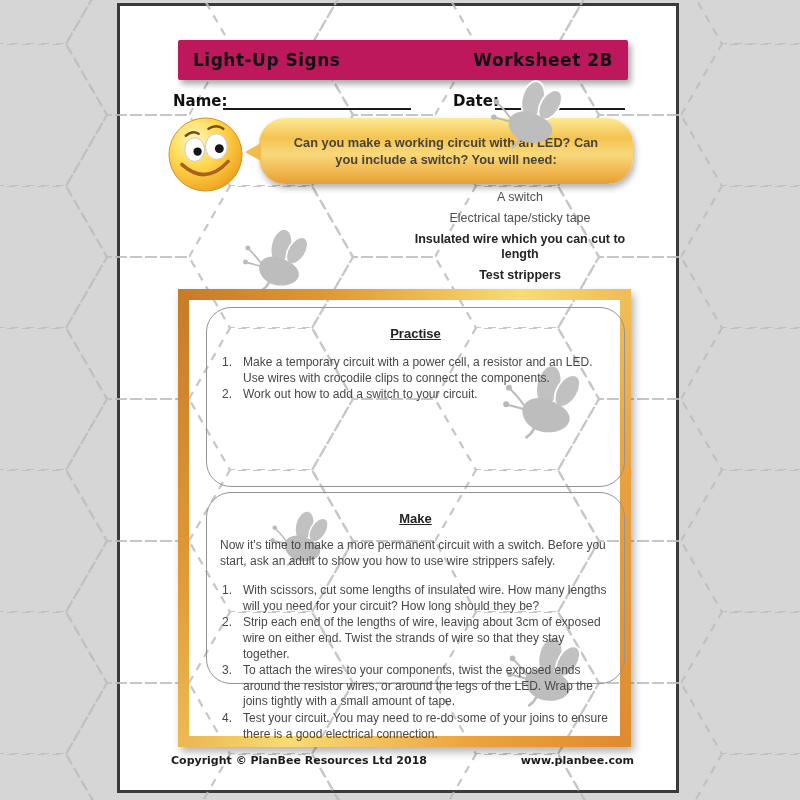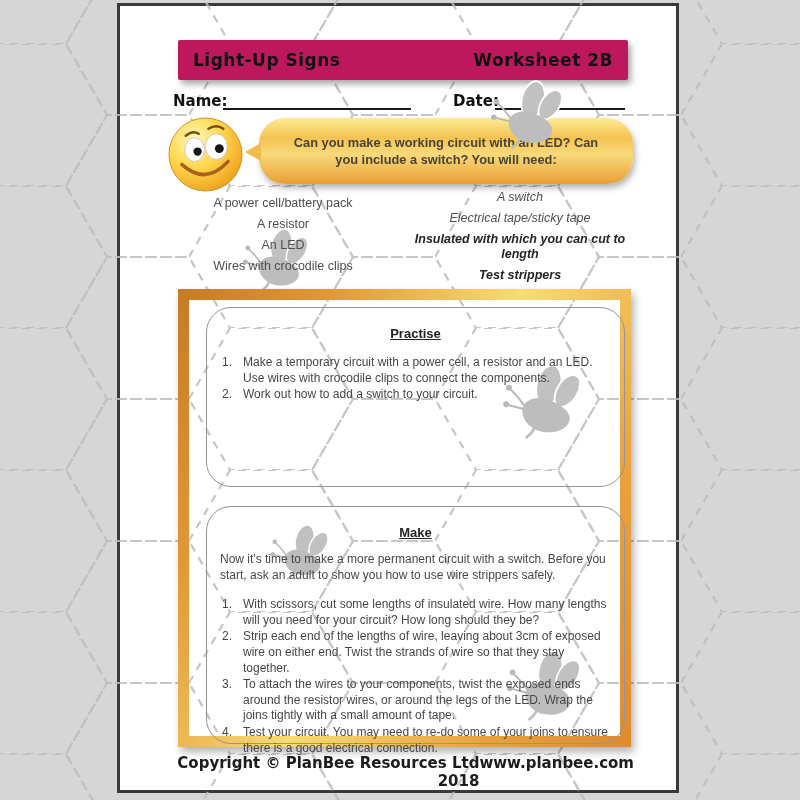--- a/index.html
+++ b/index.html
@@ -30,47 +30,47 @@
   .bubble::before{content:'';position:absolute;left:-14px;top:25px;width:0;height:0;
     border-top:9px solid transparent;border-bottom:9px solid transparent;border-right:16px solid #f2bc4a;}
   .bubble-text{font-weight:bold;font-size:12.8px;line-height:1.35;color:#4a4336;text-align:center;padding:0 26px;}
 
   .bee{pointer-events:none;}
   .bee-date{left:353px;top:74px;width:104px;height:70px;z-index:3;}
   .bee-led{left:112px;top:222px;width:84px;height:64px;z-index:1;}
 
   .mat-col{display:flex;flex-direction:column;align-items:center;}
   .mat-left{left:48px;top:190px;width:230px;}
-  .mat-right{left:285px;top:184px;width:230px;font-style:italic;}
+  .mat-right{left:285px;top:184px;width:230px;}
   .mat-item{font-size:12.5px;color:#4f4f4f;text-align:center;line-height:14.5px;margin-bottom:6.5px;}
   .mat-item.bold{font-weight:bold;color:#242424;}
 
   .gold-frame{left:58px;top:283px;width:453px;height:458px;box-sizing:border-box;
     border:11px solid;border-image:linear-gradient(118deg,#c87c28 0%,#e19a36 22%,#f8dc74 50%,#eaa33f 78%,#df8c30 100%) 1;
     box-shadow:3px 5px 8px rgba(0,0,0,.3);}
   .task-box{position:absolute;box-sizing:border-box;border:1.5px solid #949494;border-radius:25px;padding:16px 13px;left:17px;width:419px;}
   .practise-box{top:7px;height:180px;}
-  .make-box{top:206px;height:238px;}
+  .make-box{top:192px;height:192px;}
 
   .box-heading{font-weight:bold;font-size:13px;color:#222;text-align:center;text-decoration:underline;margin-top:2px;}
   .box-text{font-size:12px;line-height:15.6px;color:#474747;}
   .intro{margin-top:12px;}
   ol.steps{list-style:none;margin:14px 0 0 0;padding:0;counter-reset:s;}
   ol.steps li{position:relative;padding-left:23px;margin-bottom:1px;}
   ol.steps li::before{counter-increment:s;content:counter(s) ".";position:absolute;left:2px;}
   .draw-label{font-weight:bold;font-size:12.6px;color:#222;margin-top:12px;}
 
   .bee-practise{position:absolute;left:287px;top:56px;width:92px;height:76px;z-index:0;}
   .bee-make-1{position:absolute;left:55px;top:17px;width:72px;height:57px;z-index:0;}
   .bee-make-2{position:absolute;left:290px;top:143px;width:90px;height:72px;z-index:0;}
   .task-box > *{position:relative;z-index:1;}
   .task-box > .beebox{position:absolute;z-index:0;}
 
   .footer{left:51px;top:748px;width:463px;display:flex;justify-content:space-between;}
-  .footer-text{font-family:"DejaVu Sans",sans-serif;font-weight:800;font-size:15px;color:#1c1c1c;text-align:right;}
+  .footer-text{font-family:"DejaVu Sans",sans-serif;font-weight:800;font-size:11px;color:#1c1c1c;}
 </style>
 </head>
 <body>
 
 <svg width="0" height="0" style="position:absolute" aria-hidden="true">
   <defs>
     <g id="bee-shape">
       <path d="M30 44 C24 36 20 31 15 27" stroke="#b9b9b9" stroke-width="2.2" fill="none" stroke-linecap="round"></path>
       <circle cx="14" cy="25.5" r="3.2" fill="#b9b9b9"></circle>
       <path d="M31 49 C23 47 17 45 12 44" stroke="#b9b9b9" stroke-width="2.2" fill="none" stroke-linecap="round"></path>
@@ -120,31 +120,25 @@
       <div class="bubble-text">Can you make a working circuit with an LED? Can you include a switch? You will need:</div>
     </div>
 
     <svg class="bee bee-date" viewBox="0 0 95 82">
         <use href="#bee-shape"></use>
       </svg>
     <svg class="bee bee-led" viewBox="0 0 95 82">
         <use href="#bee-shape"></use>
       </svg>
 
-    <div class="mat-col mat-left">
-      <div class="mat-item">A power cell/battery pack</div>
-      <div class="mat-item">A resistor</div>
-      <div class="mat-item">An LED</div>
-      <div class="mat-item">Wires with crocodile clips</div>
-    </div>
 
     <div class="mat-col mat-right">
       <div class="mat-item">A switch</div>
       <div class="mat-item">Electrical tape/sticky tape</div>
-      <div class="mat-item bold">Insulated with which you can cut to length</div>
+      <div class="mat-item bold">Insulated wire which you can cut to length</div>
       <div class="mat-item bold">Test strippers</div>
     </div>
 
     <div class="gold-frame">
 
       <div class="task-box practise-box">
         <svg class="bee bee-practise beebox" viewBox="0 0 95 82">
             <use href="#bee-shape"></use>
           </svg>
         <div class="box-heading">Practise</div>

